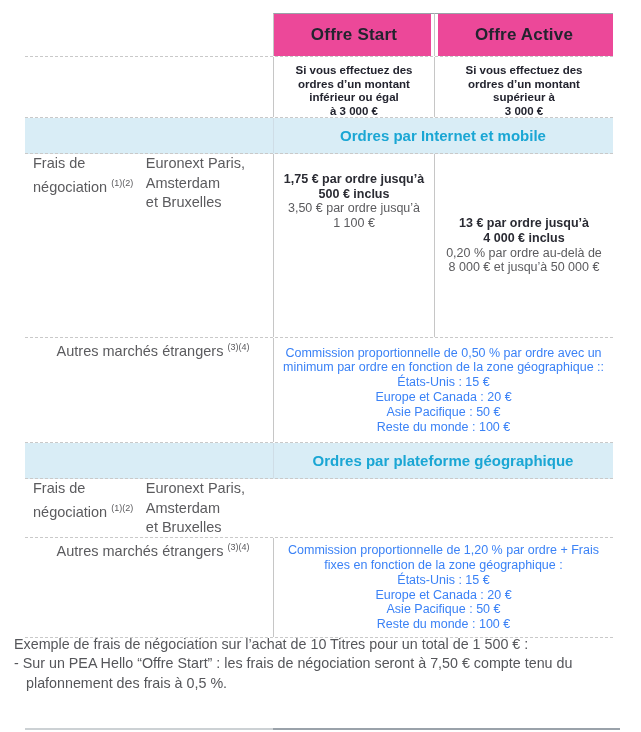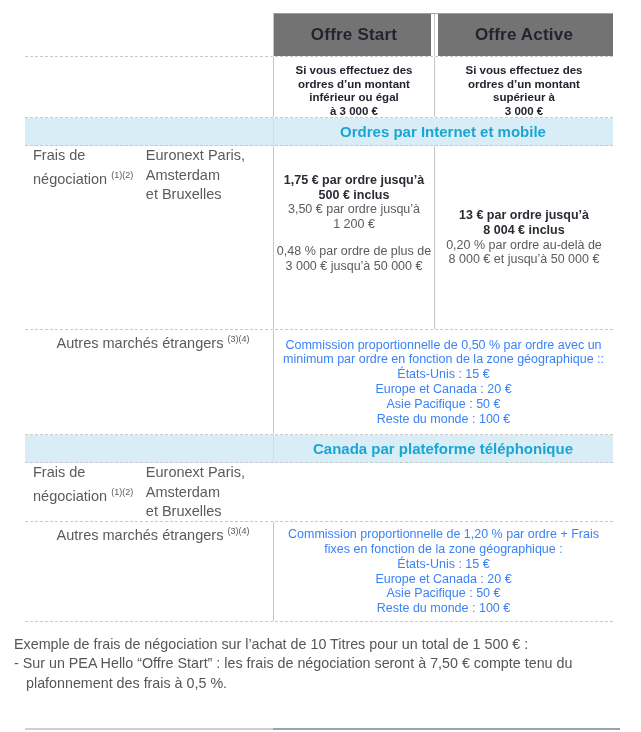--- a/index.html
+++ b/index.html
@@ -15,38 +15,38 @@
   .row{display:flex;border-bottom:1px dashed #c9c9c9;box-sizing:border-box;}
   .cell{box-sizing:border-box;}
   .label-col{width:248px;}
   .col1{width:161px;}
   .col2{width:179px;}
   .v-left{border-left:1px solid #c6c6c6;}
 
   
   .header-row{height:44px;border-bottom:1px dashed #c9c9c9;}
   .header-cell{
-    background:#737373;border-top:1px solid #9ba1a8;
+    background:#ec4899;border-top:1px solid #9ba1a8;
     display:flex;align-items:center;justify-content:center;
     font-weight:bold;font-size:17px;letter-spacing:.2px;color:#23242f;
   }
   .header-cell.col1{box-shadow:inset -3px 0 0 #ffffff;}
   .header-cell.col2{box-shadow:inset 3px 0 0 #ffffff;}
 
   
   .cond-row{height:61px;}
   .cond-cell{
     padding-top:7px;text-align:center;
     font-weight:bold;font-size:11.5px;line-height:13.6px;color:#23242f;
     white-space:pre-line;
   }
 
   
   .band{
-    position:relative;height:28px;background:#d9edf6;
+    position:relative;height:36px;background:#d9edf6;
     border-bottom:1px dashed #c9c9c9;box-sizing:border-box;
     display:flex;align-items:center;
   }
   .band::before{content:"";position:absolute;left:248px;top:0;bottom:0;width:1px;background:#cfdde6;}
   .band-title{
     margin-left:248px;width:340px;text-align:center;
     color:#1aa6d4;font-weight:bold;font-size:15px;
   }
 
   
@@ -57,21 +57,21 @@
   .row-label .sub-lines{white-space:pre-line;}
   sup.fn{font-size:9px;vertical-align:6px;letter-spacing:0;}
 
   .fee-cell{
     text-align:center;font-size:12.5px;line-height:14.6px;color:#5b5b5e;
   }
   .fee-cell p{margin:0 0 13px 0;white-space:pre-line;}
   .fee-cell p:last-child{margin-bottom:0;}
   .fee-cell .bold, .bold-fee{font-weight:bold;color:#2a2b33;white-space:pre-line;}
   .row-internet{height:184px;}
-  .row-internet .start-fees{padding-top:27px;}
+  .row-internet .start-fees{padding-top:18px;}
   .row-internet .active-fees{display:flex;flex-direction:column;justify-content:center;}
 
   .span-cell{
     width:340px;display:flex;flex-direction:column;justify-content:center;
     text-align:center;font-size:12.5px;line-height:14.8px;color:#3b82f6;
     white-space:pre-line;
   }
   .row-autres-int{height:105px;}
   .row-neg-phone{height:59px;}
   .row-autres-phone{height:100px;}
@@ -121,46 +121,44 @@
     <div class="row row-internet">
       <div class="cell label-col row-label">
         <div><span>Frais de négociation</span> <sup class="fn">(1)(2)</sup></div>
         <div class="sub-lines">Euronext Paris, Amsterdam
 et Bruxelles</div>
       </div>
       <div class="cell col1 v-left fee-cell start-fees">
         <p><span class="bold">1,75 € par ordre jusqu’à
 500 € inclus</span>
 <span>3,50 € par ordre jusqu’à
-1 200 €</span></p>
-        <p>0,48 % par ordre de plus de
-3 000 € jusqu’à 50 000 €</p>
+1 100 €</span></p>
       </div>
       <div class="cell col2 v-left fee-cell active-fees">
         <p><span class="bold">13 € par ordre jusqu’à
-8 004 € inclus</span>
+4 000 € inclus</span>
 <span>0,20 % par ordre au-delà de
 8 000 € et jusqu’à 50 000 €</span></p>
       </div>
     </div>
 
     <div class="row row-autres-int">
       <div class="cell label-col row-label">
         <div><span>Autres marchés étrangers</span> <sup class="fn">(3)(4)</sup></div>
       </div>
       <div class="cell v-left span-cell">Commission proportionnelle de 0,50 % par ordre avec un
 minimum par ordre en fonction de la zone géographique ::
 États-Unis : 15 €
 Europe et Canada : 20 €
 Asie Pacifique : 50 €
 Reste du monde : 100 €</div>
     </div>
 
     <div class="band">
-      <div class="band-title">Canada par plateforme téléphonique</div>
+      <div class="band-title">Ordres par plateforme géographique</div>
     </div>
 
     <div class="row row-neg-phone">
       <div class="cell label-col row-label">
         <div><span>Frais de négociation</span> <sup class="fn">(1)(2)</sup></div>
         <div class="sub-lines">Euronext Paris, Amsterdam
 et Bruxelles</div>
       </div>
     </div>
 

